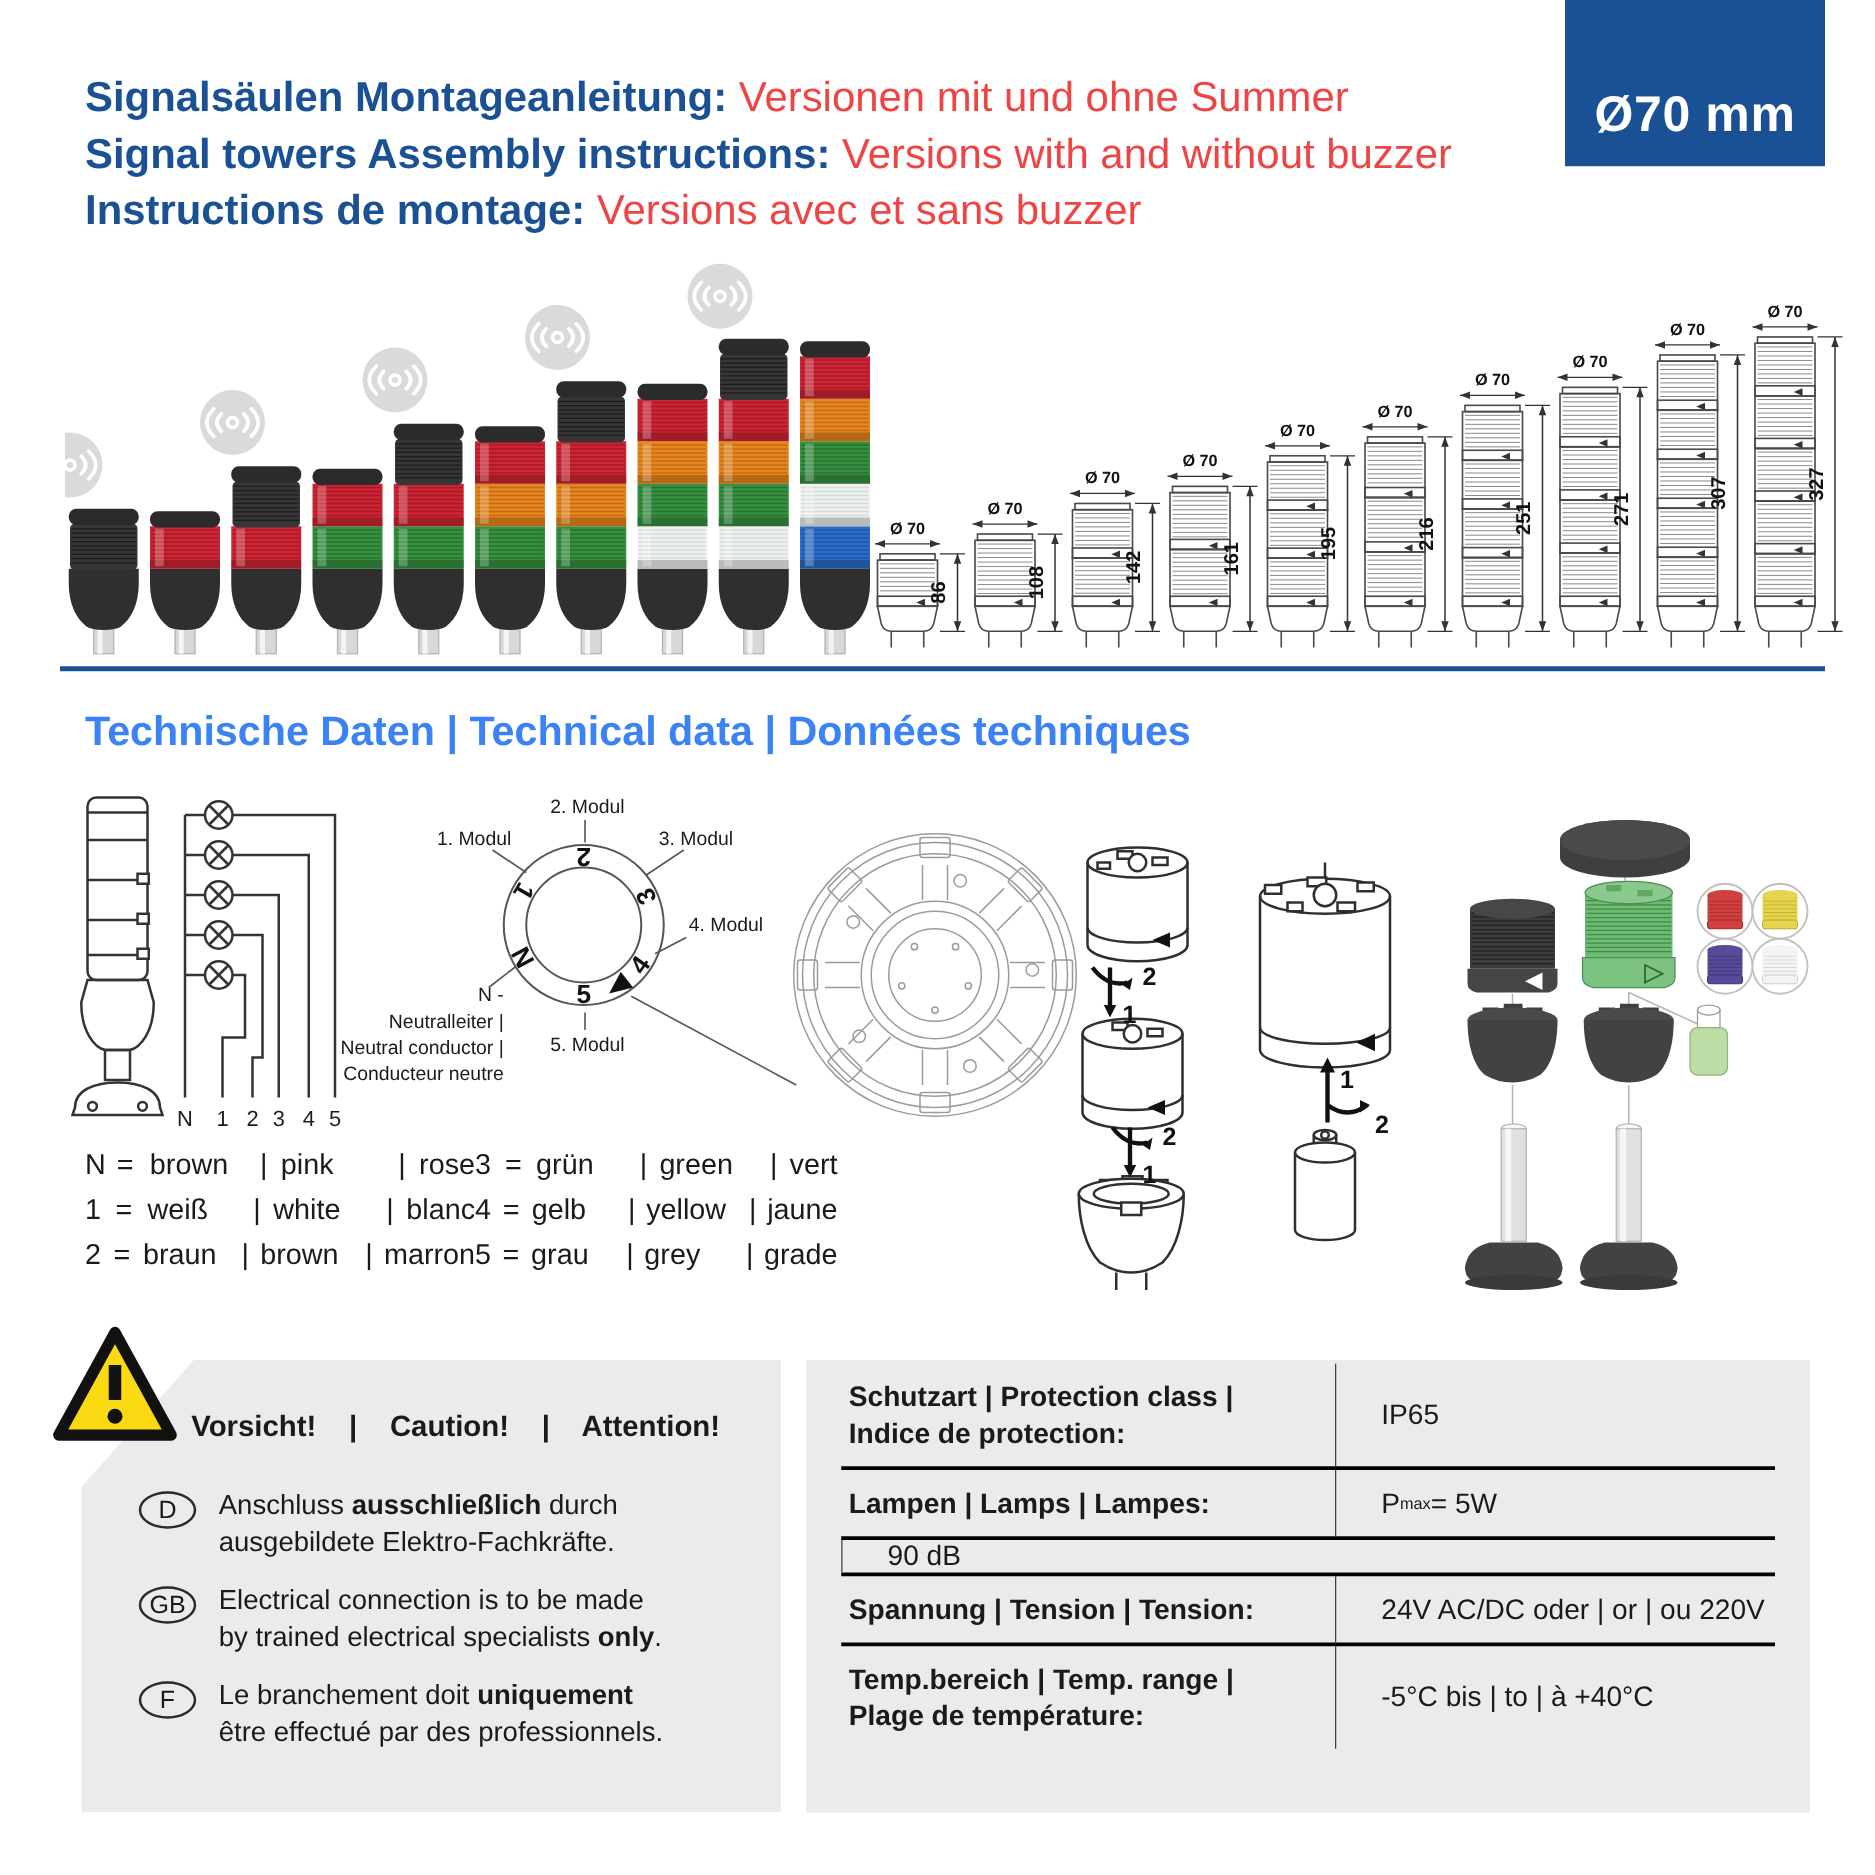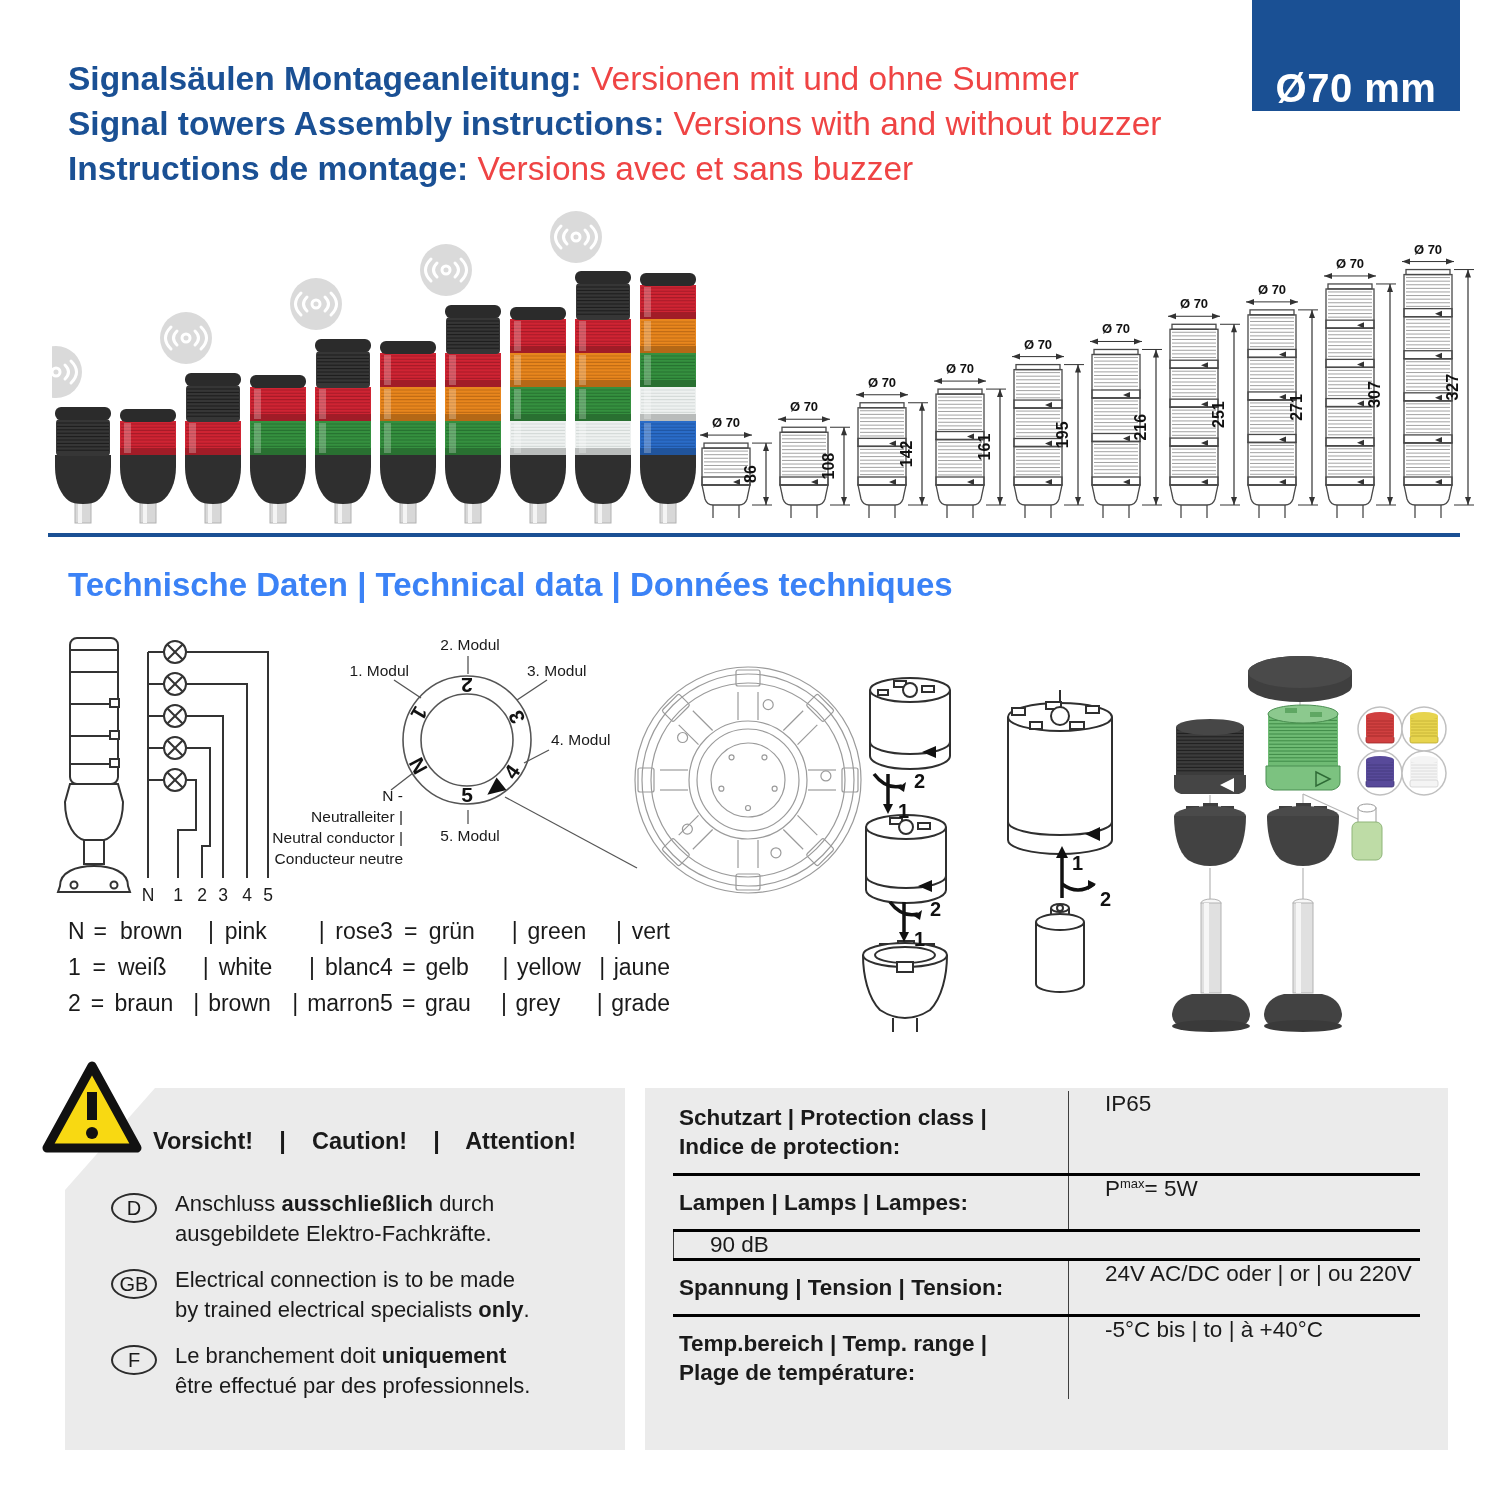--- a/index.html
+++ b/index.html
@@ -1,21 +1,21 @@
 <!DOCTYPE html>
 <html><head>
 <meta charset="utf-8">
 <style>
   html,body{margin:0;padding:0;}
   body{width:1500px;height:1500px;position:relative;background:#ffffff;
        font-family:"Liberation Sans",sans-serif;color:#1a1a1a;overflow:hidden;}
   .page{position:absolute;inset:0;}
   
-  .badge{position:absolute;left:1252px;top:0;width:208px;height:111px;background:#1a5094;
-         display:flex;align-items:flex-end;justify-content:center;box-sizing:border-box;}
+  .badge{position:absolute;left:1252px;top:0;width:208px;height:133px;background:#1a5094;
+         display:flex;align-items:flex-end;justify-content:center;padding-bottom:18px;box-sizing:border-box;}
   .badge span{color:#fff;font-weight:700;font-size:40px;letter-spacing:.5px;}
   .title{position:absolute;left:68px;top:56px;font-size:33.5px;line-height:45px;}
   .t-lead{color:#1a5094;font-weight:700;}
   .t-rest{color:#ef4444;}
   
   #photos{position:absolute;left:52px;top:210px;width:650px;height:315px;}
   #dims{position:absolute;left:700px;top:233px;width:795px;height:292px;}
   .rule{position:absolute;left:48px;top:533px;width:1412px;height:4px;background:#1a5094;}
   .heading{position:absolute;left:68px;top:566px;font-size:33px;font-weight:700;color:#3b82f6;}
   #band{position:absolute;left:0;top:620px;width:1500px;height:440px;}
@@ -34,21 +34,21 @@
   .warn-badge{flex:0 0 46px;height:30px;border:2px solid #2b2b2b;border-radius:50%;text-align:center;
               font-size:20px;line-height:27px;margin-top:4px;box-sizing:border-box;}
   .warn-text{margin-left:18px;font-size:22px;line-height:30px;white-space:pre-line;}
   
   .datatable{position:absolute;left:645px;top:1088px;width:803px;height:362px;background:#ebebeb;
              box-sizing:border-box;padding:3px 28px;z-index:2;}
   .t-row{display:flex;border-bottom:3px solid #000000;}
   .t-row:last-child{border-bottom:none;}
   .t-label{width:395px;font-weight:700;font-size:22.5px;line-height:29px;white-space:pre-line;
            display:flex;align-items:center;box-sizing:border-box;padding:12px 6px;}
-  .t-value{flex:1;border-left:1px solid #3f3f3f;display:flex;
+  .t-value{flex:1;border-left:1px solid #3f3f3f;display:flex;align-items:center;
            padding-left:36px;font-size:22.5px;}
   .sub{font-size:13px;vertical-align:-6px;}
   svg text{font-family:"Liberation Sans",sans-serif;}
 </style>
 </head>
 <body>
 
 <div class="page">
 
   <div class="badge">

